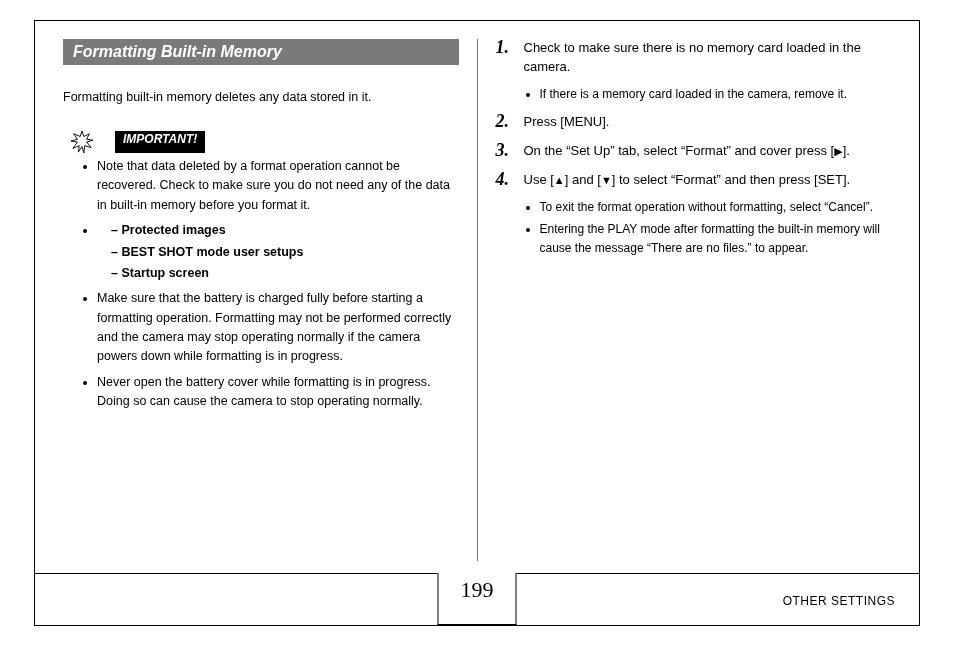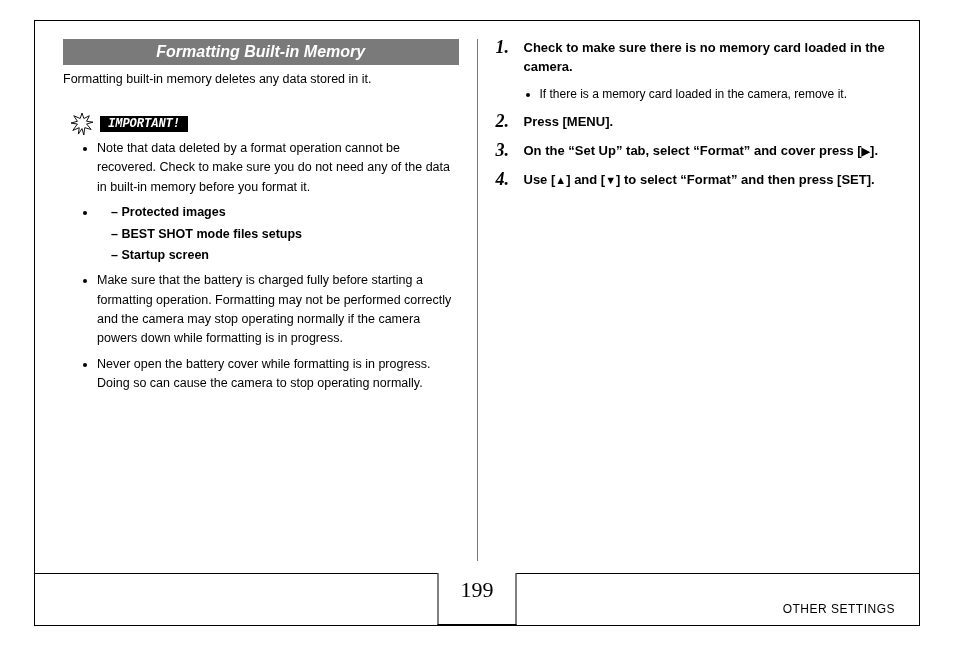--- a/index.html
+++ b/index.html
@@ -29,33 +29,31 @@
     width:1px;background:#777;
     margin:0 18px;
   }
   .section-header{
     background:#7a7a7a;
     color:#fff;
     font-weight:bold;
     font-size:16px;
     padding:4px 10px;
     font-style:italic;
-    margin-bottom:4px;
-    text-align:center;
+    margin-bottom:22px;
   }
   .intro{
     font-size:12.5px;
     line-height:1.6;
     margin-bottom:24px;
   }
   .important-tag{
-    display:flex;align-items:center;gap:7px;
+    display:flex;gap:22px;
     margin-left:8px;
     margin-bottom:4px;
-    font-family:Liberation Mono, monospace;
   }
   .burst{
     width:22px;height:22px;display:inline-block;
   }
   .badge{
     background:#000;color:#fff;
     font-weight:bold;font-style:italic;
     font-size:12px;
     padding:1px 8px;
   }
@@ -86,21 +84,21 @@
     margin-bottom:10px;
   }
   ol.steps>li:before{
     content:counter(step)".";
     position:absolute;left:0;top:-2px;
     font-weight:bold;font-style:italic;
     font-size:18px;
     font-family:Georgia,"Times New Roman",serif;
   }
   .step-head{
-    font-weight:bold;
+    font-weight:normal;
     font-size:13px;
     line-height:1.45;
   }
   .step-body{
     font-size:12.5px;
     line-height:1.55;
     margin-top:2px;
   }
   ul.inner{
     list-style:disc;
@@ -121,21 +119,21 @@
     left:50%;transform:translateX(-50%);
     top:-1px;
     border:1px solid #000;
     border-top:none;
     padding:4px 22px 21px;
     background:#fff;
     font-family:Georgia,"Times New Roman",serif;
     font-size:22px;
   }
   .footer-label{
-    position:absolute;right:24px;top:28px;
+    position:absolute;right:24px;top:20px;
     font-size:12px;letter-spacing:0.5px;
   }
   .tri{display:inline-block;font-size:11px;vertical-align:baseline;}
 </style>
 </head>
 <body>
 
 <div class="page">
   <div class="cols">
 
@@ -150,21 +148,21 @@
           </svg>
         </span>
         <span class="badge">IMPORTANT!</span>
       </div>
 
       <ul class="top">
         <li>Note that data deleted by a format operation cannot be recovered. Check to make sure you do not need any of the data in built-in memory before you format it.</li>
         <li>
           <ul class="sub">
             <li>Protected images</li>
-            <li>BEST SHOT mode files setups</li>
+            <li>BEST SHOT mode user setups</li>
             <li>Startup screen</li>
           </ul>
         </li>
         <li>Make sure that the battery is charged fully before starting a formatting operation. Formatting may not be performed correctly and the camera may stop operating normally if the camera powers down while formatting is in progress.</li>
         <li>Never open the battery cover while formatting is in progress. Doing so can cause the camera to stop operating normally.</li>
       </ul>
     </div>
 
     <div class="divider"></div>
 
@@ -185,20 +183,24 @@
         <li>
           <div class="step-head">
             <span>On the “Set Up” tab, select “Format” and cover press [</span><span class="tri">▶</span><span>].</span>
           </div>
         </li>
 
         <li>
           <div class="step-head">
             <span>Use [</span><span class="tri">▲</span><span>] and [</span><span class="tri">▼</span><span>] to select “Format” and then press [SET].</span>
           </div>
+          <ul class="inner">
+            <li>To exit the format operation without formatting, select “Cancel”.</li>
+            <li>Entering the PLAY mode after formatting the built-in memory will cause the message “There are no files.” to appear.</li>
+          </ul>
         </li>
 
       </ol>
     </div>
   </div>
 
   <div class="footer">
     <div class="page-num-box">199</div>
     <div class="footer-label">OTHER SETTINGS</div>
   </div>

